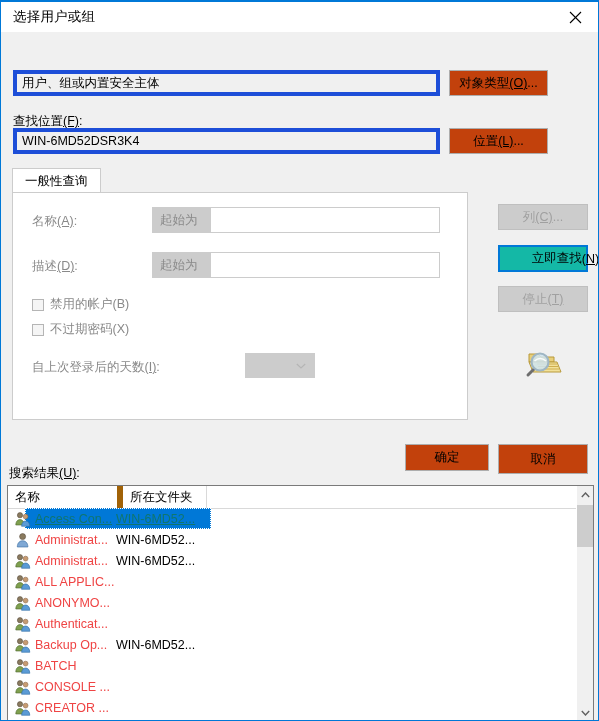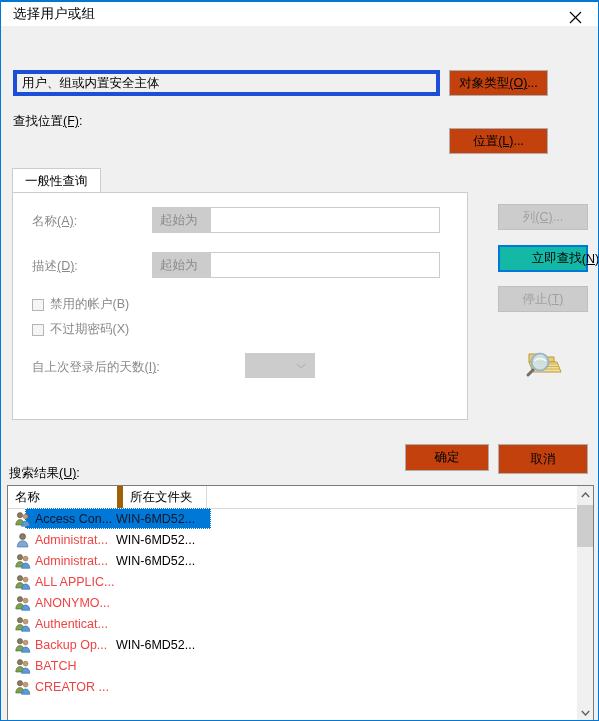--- a/index.html
+++ b/index.html
@@ -20,21 +20,21 @@
     border: 1px solid #0078d7;
     border-top-width: 2px;
     overflow: hidden;
   }
 
   
   .titlebar {
     position: absolute;
     left: 0; top: 0;
     width: 597px;
-    height: 24px;
+    height: 30px;
     background: #ffffff;
     display: flex;
     align-items: center;
   }
   .title-text {
     margin-left: 12px;
     font-size: 13.5px;
     color: #000000;
     letter-spacing: 0.2px;
   }
@@ -249,21 +249,21 @@
   }
   .row .sel-bg {
     position: absolute;
     left: 17px;
     top: 0;
     width: 186px;
     height: 21px;
     background: #0078d7;
   }
   .row.selected .cell-name,
-  .row.selected .cell-folder { color: #0f172a; z-index: 2; }
+  .row.selected .cell-folder { color: #0f766e; z-index: 2; text-decoration: underline; }
   .row.selected .sel-bg { outline: 1px dotted #ffffff; outline-offset: -1px; }
   .row-icon {
     width: 16px; height: 16px;
     margin-right: 4px;
     flex: none;
     z-index: 2;
   }
   .row .name-text { z-index: 2; }
 
   
@@ -316,20 +316,23 @@
     <span>用户、组或内置安全主体</span>
   </div>
   <div class="btn" style="left:448px; top:68px; width:99px; height:26px;">
     <span>对象类型</span>
       <span class="u">(O)</span>
       <span>...</span>
   </div>
 
   <div class="label" style="left:12px; top:111px;">
     <span>查找位置</span><span class="u">(F)</span><span>:</span>
+  </div>
+  <div class="textbox" style="left:12px; top:126px; width:427px; height:26px;">
+    <span>WIN-6MD52DSR3K4</span>
   </div>
   <div class="btn" style="left:448px; top:126px; width:99px; height:26px;">
     <span>位置</span>
       <span class="u">(L)</span>
       <span>...</span>
   </div>
 
   <div class="tabstrip">
     <div class="tab">
       <span>一般性查询</span>
@@ -509,20 +512,31 @@
         </div>
         <div class="row">
           <div class="cell-name">
             <svg class="row-icon" viewBox="0 0 16 16">
               <circle cx="5" cy="4.2" r="2.6" fill="#8a7a5e" stroke="#5d5141" stroke-width="0.6"></circle>
               <path d="M0.8 14 C0.8 10.2 3 8.6 5 8.6 C7 8.6 9.2 10.2 9.2 14 Z" fill="#7fa04f" stroke="#4f6630" stroke-width="0.6"></path>
               <circle cx="10.6" cy="5.6" r="2.4" fill="#c79b72" stroke="#8a6848" stroke-width="0.6"></circle>
               <path d="M6.6 15.3 C6.6 11.6 8.7 10 10.6 10 C12.6 10 14.8 11.6 14.8 15.3 Z" fill="#5b9bd5" stroke="#2e6ca4" stroke-width="0.6"></path>
             </svg>
             <span class="name-text">BATCH</span>
+          </div>
+        </div>
+        <div class="row">
+          <div class="cell-name">
+            <svg class="row-icon" viewBox="0 0 16 16">
+              <circle cx="5" cy="4.2" r="2.6" fill="#8a7a5e" stroke="#5d5141" stroke-width="0.6"></circle>
+              <path d="M0.8 14 C0.8 10.2 3 8.6 5 8.6 C7 8.6 9.2 10.2 9.2 14 Z" fill="#7fa04f" stroke="#4f6630" stroke-width="0.6"></path>
+              <circle cx="10.6" cy="5.6" r="2.4" fill="#c79b72" stroke="#8a6848" stroke-width="0.6"></circle>
+              <path d="M6.6 15.3 C6.6 11.6 8.7 10 10.6 10 C12.6 10 14.8 11.6 14.8 15.3 Z" fill="#5b9bd5" stroke="#2e6ca4" stroke-width="0.6"></path>
+            </svg>
+            <span class="name-text">CONSOLE ...</span>
           </div>
         </div>
         <div class="row">
           <div class="cell-name">
             <svg class="row-icon" viewBox="0 0 16 16">
               <circle cx="5" cy="4.2" r="2.6" fill="#8a7a5e" stroke="#5d5141" stroke-width="0.6"></circle>
               <path d="M0.8 14 C0.8 10.2 3 8.6 5 8.6 C7 8.6 9.2 10.2 9.2 14 Z" fill="#7fa04f" stroke="#4f6630" stroke-width="0.6"></path>
               <circle cx="10.6" cy="5.6" r="2.4" fill="#c79b72" stroke="#8a6848" stroke-width="0.6"></circle>
               <path d="M6.6 15.3 C6.6 11.6 8.7 10 10.6 10 C12.6 10 14.8 11.6 14.8 15.3 Z" fill="#5b9bd5" stroke="#2e6ca4" stroke-width="0.6"></path>
             </svg>

